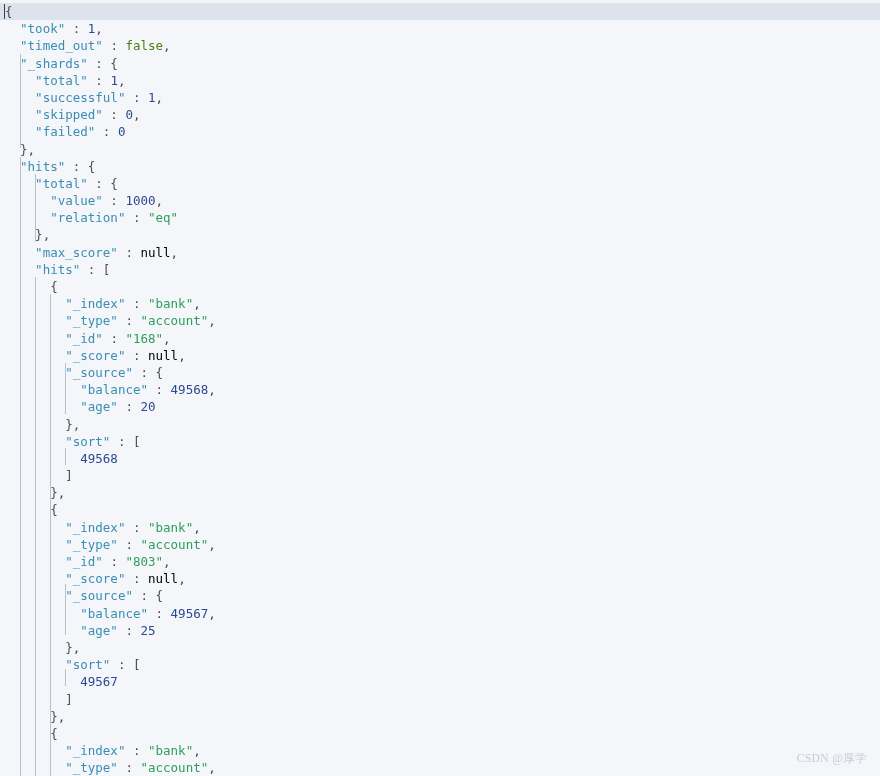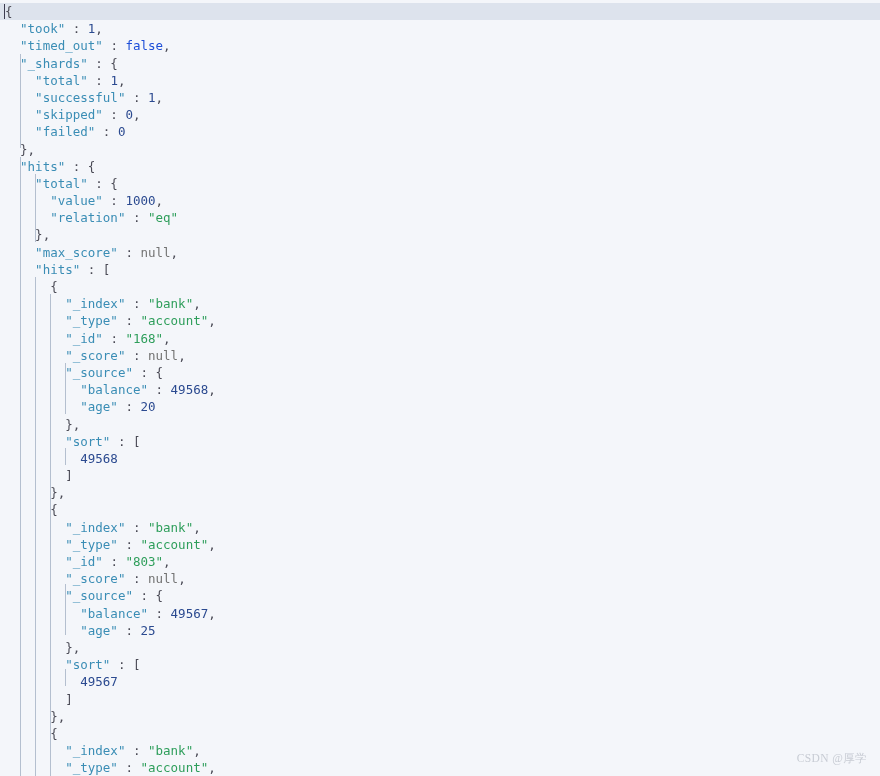--- a/index.html
+++ b/index.html
@@ -56,22 +56,22 @@
   }
   .ln {
     height: 17.2px;
     padding-left: 5px;
     box-sizing: border-box;
   }
   .p   { color: #4a4a55; }
   .key { color: #3a8db5; }
   .str { color: #2e9e5b; }
   .num { color: #2b4a90; }
-  .bool{ color: #1d4ed8; }
-  .nul { color: #737373; }
+  .bool{ color: #4d7c0f; }
+  .nul { color: #000000; }
   #watermark {
     position: absolute;
     right: 13px;
     bottom: 9px;
     font-family: Liberation Serif, serif;
     font-size: 11.5px;
     color: #c8ccd4;
     letter-spacing: 0.4px;
     white-space: pre;
   }

